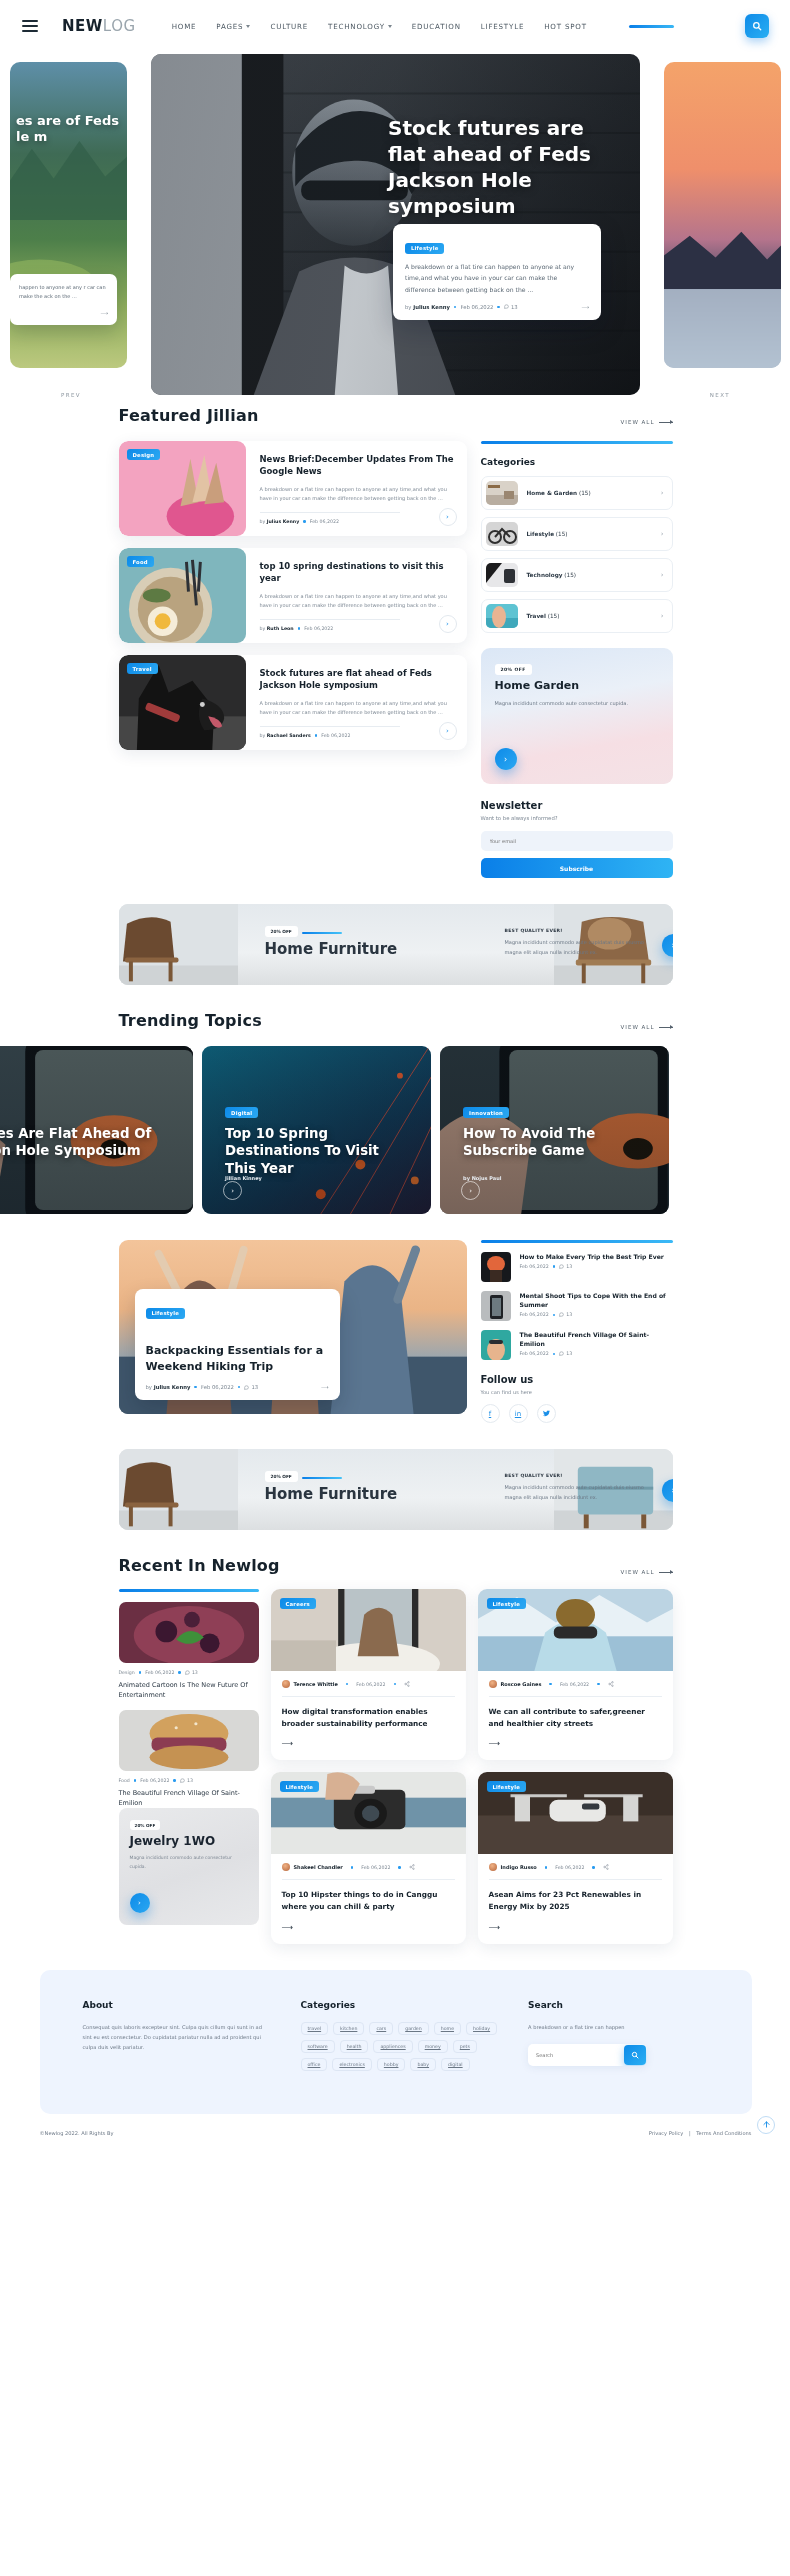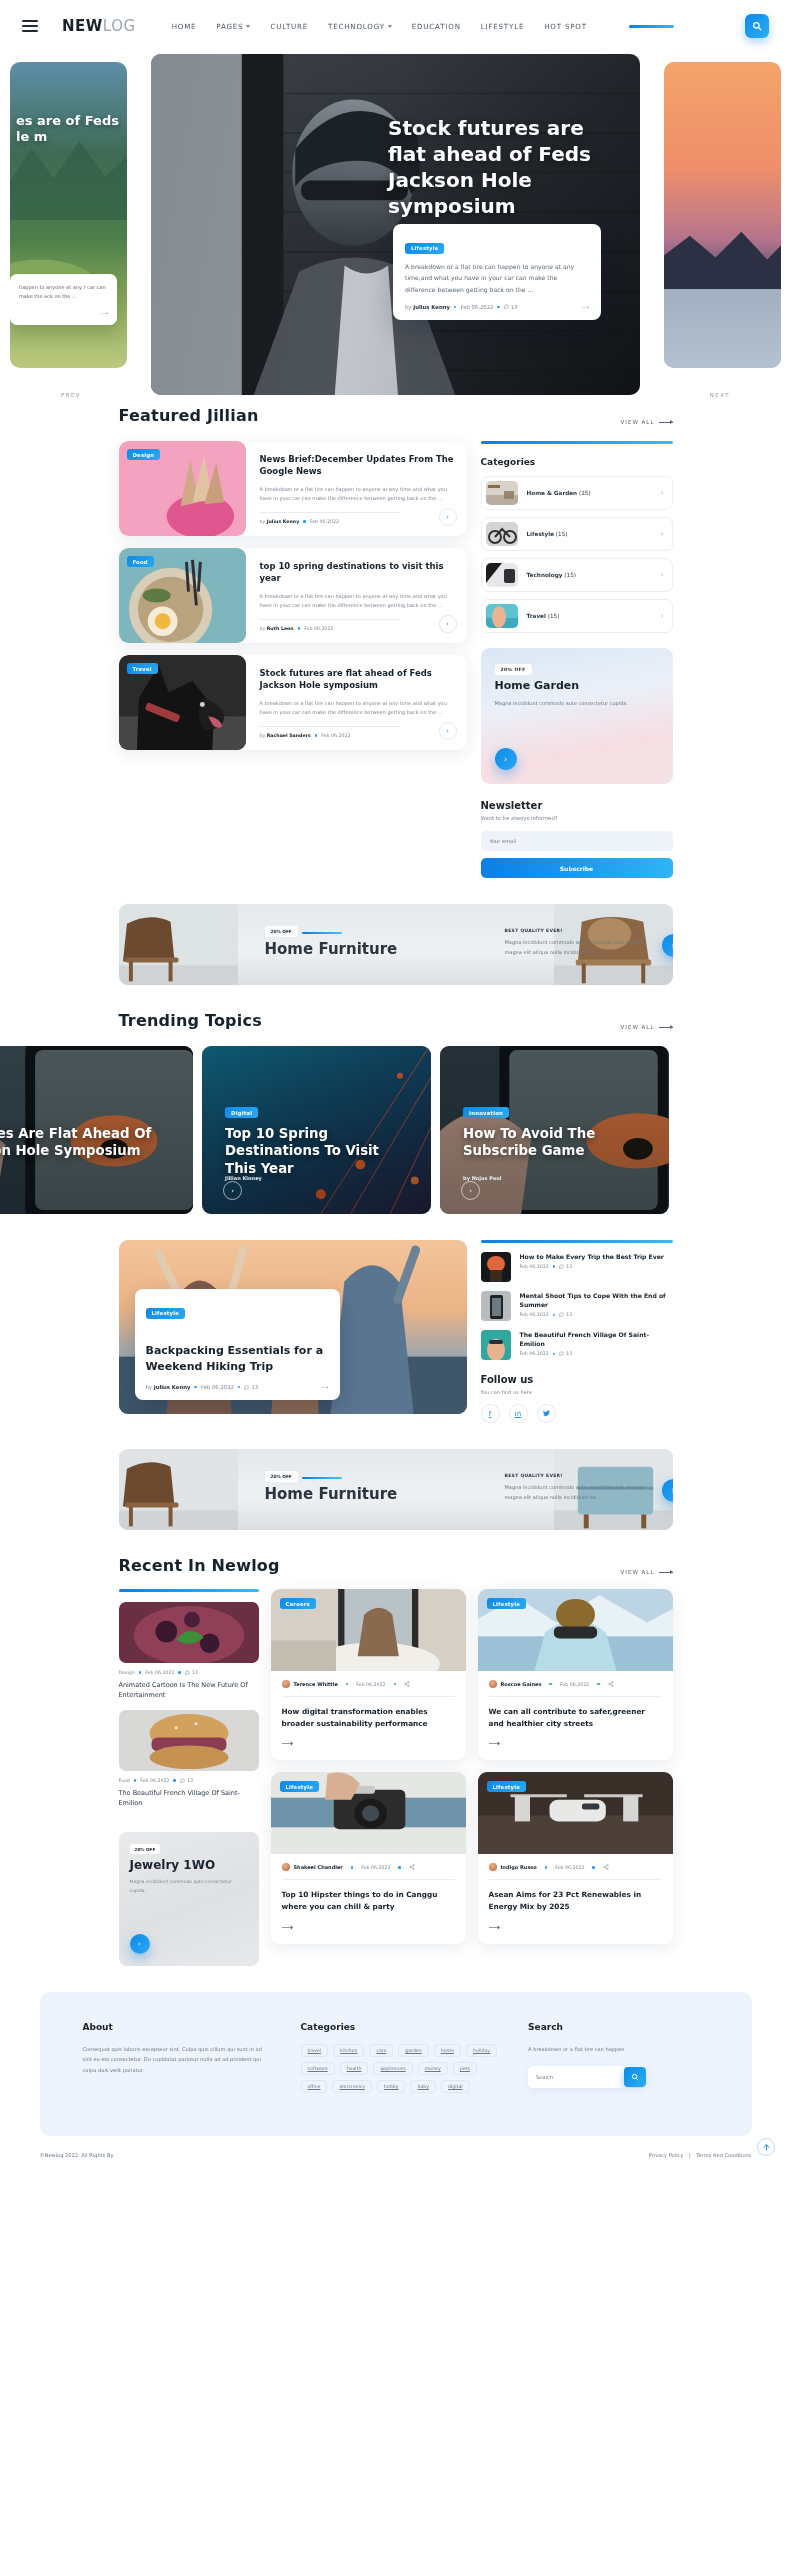--- a/index.html
+++ b/index.html
@@ -205,21 +205,21 @@
   .soc { width: 19px; height: 19px; border-radius: 50%; border: 1px solid #e4eaf0;
     display: flex; align-items: center; justify-content: center; color: #1a8fe8; font-size: 7px; }
 
   
   .rec-row { display: flex; gap: 12px; margin-top: 14px; align-items: flex-start; }
   .rec-left { width: 140px; }
   .rl-bar { height: 3px; border-radius: 2px; background: linear-gradient(90deg,#0a7fe8,#3bb9f6); }
   .rl-img { width: 100%; height: 61px; border-radius: 7px; margin-top: 10px; }
   .rl-meta { font-size: 4.7px; color: #7c8792; margin-top: 7px; display: flex; align-items: center; }
   .rl-title { font-size: 6.5px; line-height: 1.55; font-weight: 400; color: #2c3945; margin-top: 5px; }
-  .rl-promo { margin-top: 24px; height: 134px; border-radius: 8px; overflow: hidden; position: relative;
+  .rl-promo { margin-top: 0; height: 117px; border-radius: 8px; overflow: hidden; position: relative;
     background: linear-gradient(160deg,#e9eaec 0%, #dfe0e3 55%, #e8e9eb 100%); }
   .rl-promo .p-off { position: absolute; top: 12px; left: 11px; background: #fff; font-size: 4.2px;
     font-weight: 700; padding: 2.5px 5px; border-radius: 3px; color: #16222c; }
   .rl-promo .p-h { position: absolute; top: 26px; left: 11px; font-size: 12px; font-weight: 700; color: #1a2430; }
   .rl-promo .p-p { position: absolute; top: 46px; left: 11px; right: 16px; font-size: 4.5px;
     line-height: 1.85; color: #7e8894; }
   .rl-promo .p-b { position: absolute; left: 11px; bottom: 12px; width: 20px; height: 20px;
     border-radius: 50%; background: linear-gradient(135deg,#0d8ae8,#2ba8f2); color: #fff;
     display: flex; align-items: center; justify-content: center; font-size: 7px;
     box-shadow: 0 5px 12px rgba(16,135,230,.4); }

